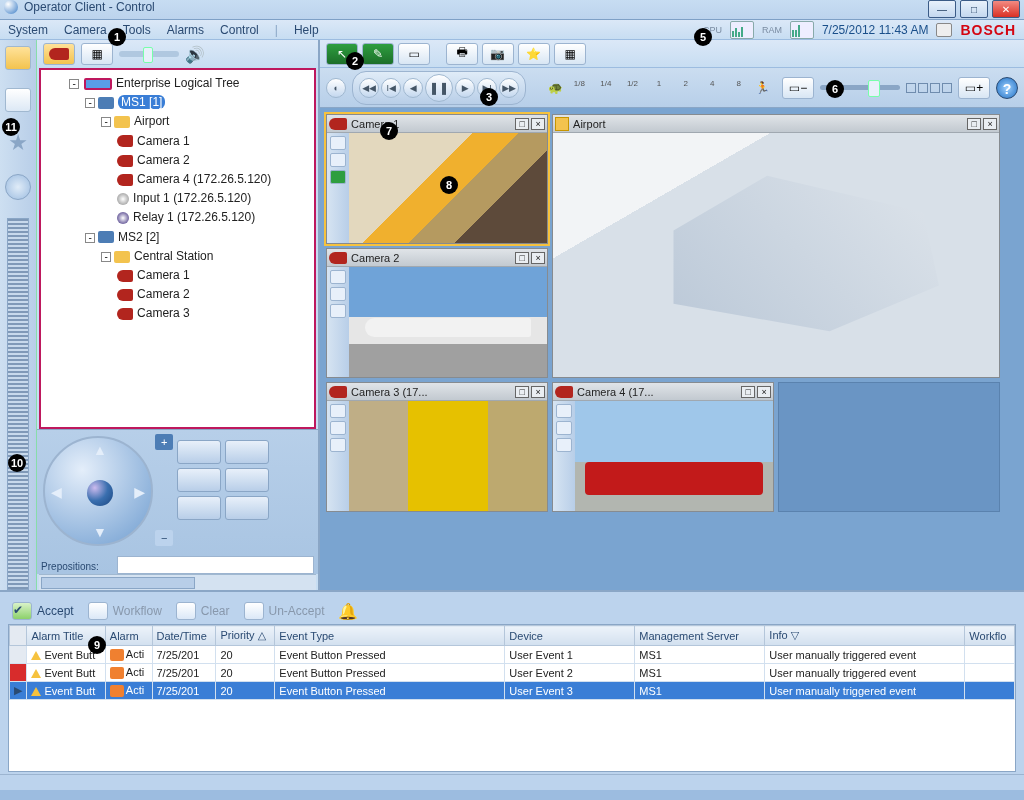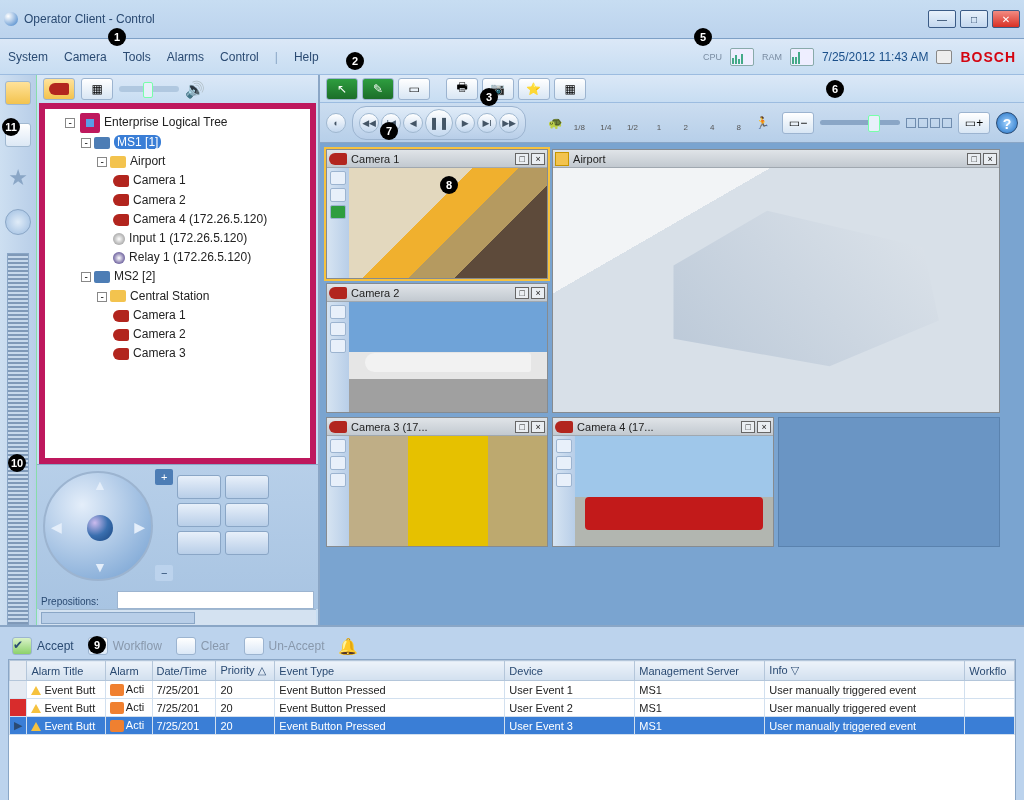--- a/index.html
+++ b/index.html
@@ -1,27 +1,27 @@
 <!DOCTYPE html>
 <html><head>
 <meta charset="utf-8">
 <style>
 * { box-sizing: border-box; margin: 0; padding: 0; font-family: "Segoe UI", Tahoma, sans-serif; }
 body { width: 1024px; height: 800px; background: #9cbce0; overflow: hidden; font-size: 12px; }
 
 
-.titlebar { height: 39px; background: linear-gradient(#c7ddf2,#bcd3ed); display: flex; align-items: center; padding: 0 4px; border-bottom: 1px solid #7ea0c6; }
+.titlebar { height: 20px; background: linear-gradient(#c7ddf2,#bcd3ed); display: flex; align-items: flex-start; padding: 0 4px; border-bottom: 1px solid #7ea0c6; }
 .titlebar .appicon { width: 14px; height: 14px; border-radius: 50%; background: radial-gradient(circle at 30% 30%,#fff,#3b7dc7); margin-right: 6px; }
 .titlebar .title { color: #2a4a72; font-size: 12px; }
 .titlebar .winbtns { margin-left: auto; display: flex; gap: 4px; }
 .winbtn { width: 28px; height: 18px; border: 1px solid #3b5b86; border-radius: 2px; background: linear-gradient(#e8f1fb,#c4d8ef); display: flex; align-items: center; justify-content: center; font-size: 10px; color: #1a365a; }
 .winbtn.close { background: linear-gradient(#f28b82,#d93025); color: #fff; }
 
 
-.menubar { height: 36px; background: linear-gradient(#dbe8f7,#c7ddf2); display: flex; align-items: center; padding: 0 8px; gap: 16px; border-bottom: 1px solid #9cbce0; position: relative; color: #2a4a72; }
+.menubar { height: 20px; background: linear-gradient(#dbe8f7,#c7ddf2); display: flex; align-items: center; padding: 0 8px; gap: 16px; border-bottom: 1px solid #9cbce0; position: relative; color: #2a4a72; }
 .menubar .menuitem { cursor: default; }
 .menubar .right { margin-left: auto; display: flex; align-items: center; gap: 8px; }
 .cpu-gauge, .ram-gauge { width: 24px; height: 18px; border: 1px solid #8aa; background: #eef; border-radius: 2px; display: flex; align-items: flex-end; padding: 1px; gap: 1px; }
 .cpu-gauge span, .ram-gauge span { width: 2px; background: #4a8; }
 .datetime { color: #1a4f8a; font-weight: normal; font-size: 12px; }
 .printicon { width: 16px; height: 14px; border: 1px solid #888; border-radius: 2px; background: #eee; }
 .bosch { font-weight: bold; letter-spacing: 1px; color: #d40511; font-size: 14px; }
 
 
 .mainarea { display: flex; height: 550px; background: #a8c4e2; }
@@ -33,21 +33,21 @@
 
 .leftpanel { width: 290px; background: #c7ddf2; border-right: 2px solid #8aa6c6; display: flex; flex-direction: column; }
 
 .lp-toolbar { height: 28px; display: flex; align-items: center; gap: 6px; padding: 0 6px; background: linear-gradient(#dbe8f7,#c7ddf2); }
 .tbbtn { width: 32px; height: 22px; border: 1px solid #9cb4d0; border-radius: 3px; background: linear-gradient(#fff,#d8e6f4); display: flex; align-items: center; justify-content: center; }
 .tbbtn.active { background: linear-gradient(#ffe29a,#f3c34e); }
 .slider-sm { width: 60px; height: 6px; background: #b0c8e0; border-radius: 3px; position: relative; }
 .slider-sm::after { content: ""; position: absolute; top: -4px; left: 40%; width: 8px; height: 14px; background: #e8f0fa; border: 1px solid #7fa; border-radius: 2px; }
 .speaker { color: #2e9e3f; font-size: 16px; }
 
-.tree { flex: 1; background: #fff; border: 6px solid #be185d; margin: 0 2px; overflow: auto; font-size: 12px; color: #222; padding: 4px 4px; line-height: 1.6; }
+.tree { flex: 1; background: #fff; border: 2px solid #be185d; margin: 0 2px; overflow: auto; font-size: 12px; color: #222; padding: 4px 12px; line-height: 1.6; }
 .tree ul { list-style: none; padding-left: 16px; }
 .tree li { white-space: nowrap; }
 .tree .exp { display: inline-block; width: 10px; height: 10px; border: 1px solid #888; text-align: center; line-height: 8px; font-size: 10px; margin-right: 3px; background: #fff; }
 .tree .ico { display: inline-block; width: 16px; height: 12px; margin-right: 4px; vertical-align: middle; }
 .tree .sel { background: #3a7ed6; color: #fff; padding: 0 3px; border-radius: 6px; }
 .ico.server { background: #4d7db5; border-radius: 2px; }
 .ico.folder { background: #f3c34e; border-radius: 2px; }
 .ico.cam { background: #b2251e; border-radius: 6px 2px 2px 6px; }
 .ico.input { background: radial-gradient(circle,#fff,#888); border-radius: 50%; width: 12px; height: 12px; }
 .ico.relay { background: radial-gradient(circle,#fff,#327); border-radius: 50%; width: 12px; height: 12px; }
@@ -65,21 +65,21 @@
 .preplabel { position: absolute; bottom: 2px; left: 4px; font-size: 10px; color: #2a4a72; }
 .prepdrop { position: absolute; bottom: 0; left: 80px; right: 4px; height: 18px; background: #fff; border: 1px solid #9cb4d0; }
 
 
 .rightpanel { flex: 1; display: flex; flex-direction: column; background: #a8c4e2; }
 .rp-toolbar1 { height: 28px; display: flex; align-items: center; gap: 4px; padding: 0 6px; background: linear-gradient(#dbe8f7,#c7ddf2); border-bottom: 1px solid #9cbce0; }
 .rp-toolbar2 { height: 40px; display: flex; align-items: center; gap: 6px; padding: 0 6px; background: linear-gradient(#cbddf0,#b7cfe9); border-bottom: 1px solid #8aa6c6; }
 .play-grp { display: flex; align-items: center; gap: 2px; background: linear-gradient(#e0ecf8,#b8cee8); border: 1px solid #9cb4d0; border-radius: 14px; padding: 2px 6px; }
 .play-btn { width: 20px; height: 20px; border-radius: 50%; background: linear-gradient(#fff,#c4d8ef); border: 1px solid #a0b8d0; display: flex; align-items: center; justify-content: center; font-size: 9px; color: #456; }
 .play-btn.big { width: 28px; height: 28px; font-size: 12px; }
-.speedscale { width: 180px; height: 18px; display: flex; align-items: flex-end; gap: 6px; font-size: 8px; color: #555; }
+.speedscale { width: 180px; height: 18px; display: flex; align-items: flex-start; gap: 6px; font-size: 8px; color: #555; }
 .speedscale span { flex: 1; text-align: center; }
 .layout-ctl { display: flex; align-items: center; gap: 6px; }
 .layout-slider { width: 80px; height: 5px; background: #8aa6c6; border-radius: 3px; position: relative; }
 .layout-slider::after { content: ""; position: absolute; top: -5px; left: 60%; width: 10px; height: 15px; background: #e8f0fa; border: 1px solid #7fa; border-radius: 2px; }
 .layout-thumbs { display: flex; gap: 2px; }
 .layout-thumbs span { width: 10px; height: 10px; border: 1px solid #6f8cae; }
 .helpbtn { width: 22px; height: 22px; border-radius: 50%; background: radial-gradient(circle,#9fd1ff,#1f6fc3); color: #fff; font-weight: bold; text-align: center; line-height: 22px; font-size: 14px; border: 1px solid #2a4a72; }
 
 .videoarea { flex: 1; background: #7aa4d0; padding: 6px; position: relative; }
 .vgrid { display: grid; grid-template-columns: 222px 222px 222px; grid-template-rows: 130px 130px 130px; gap: 4px; }

